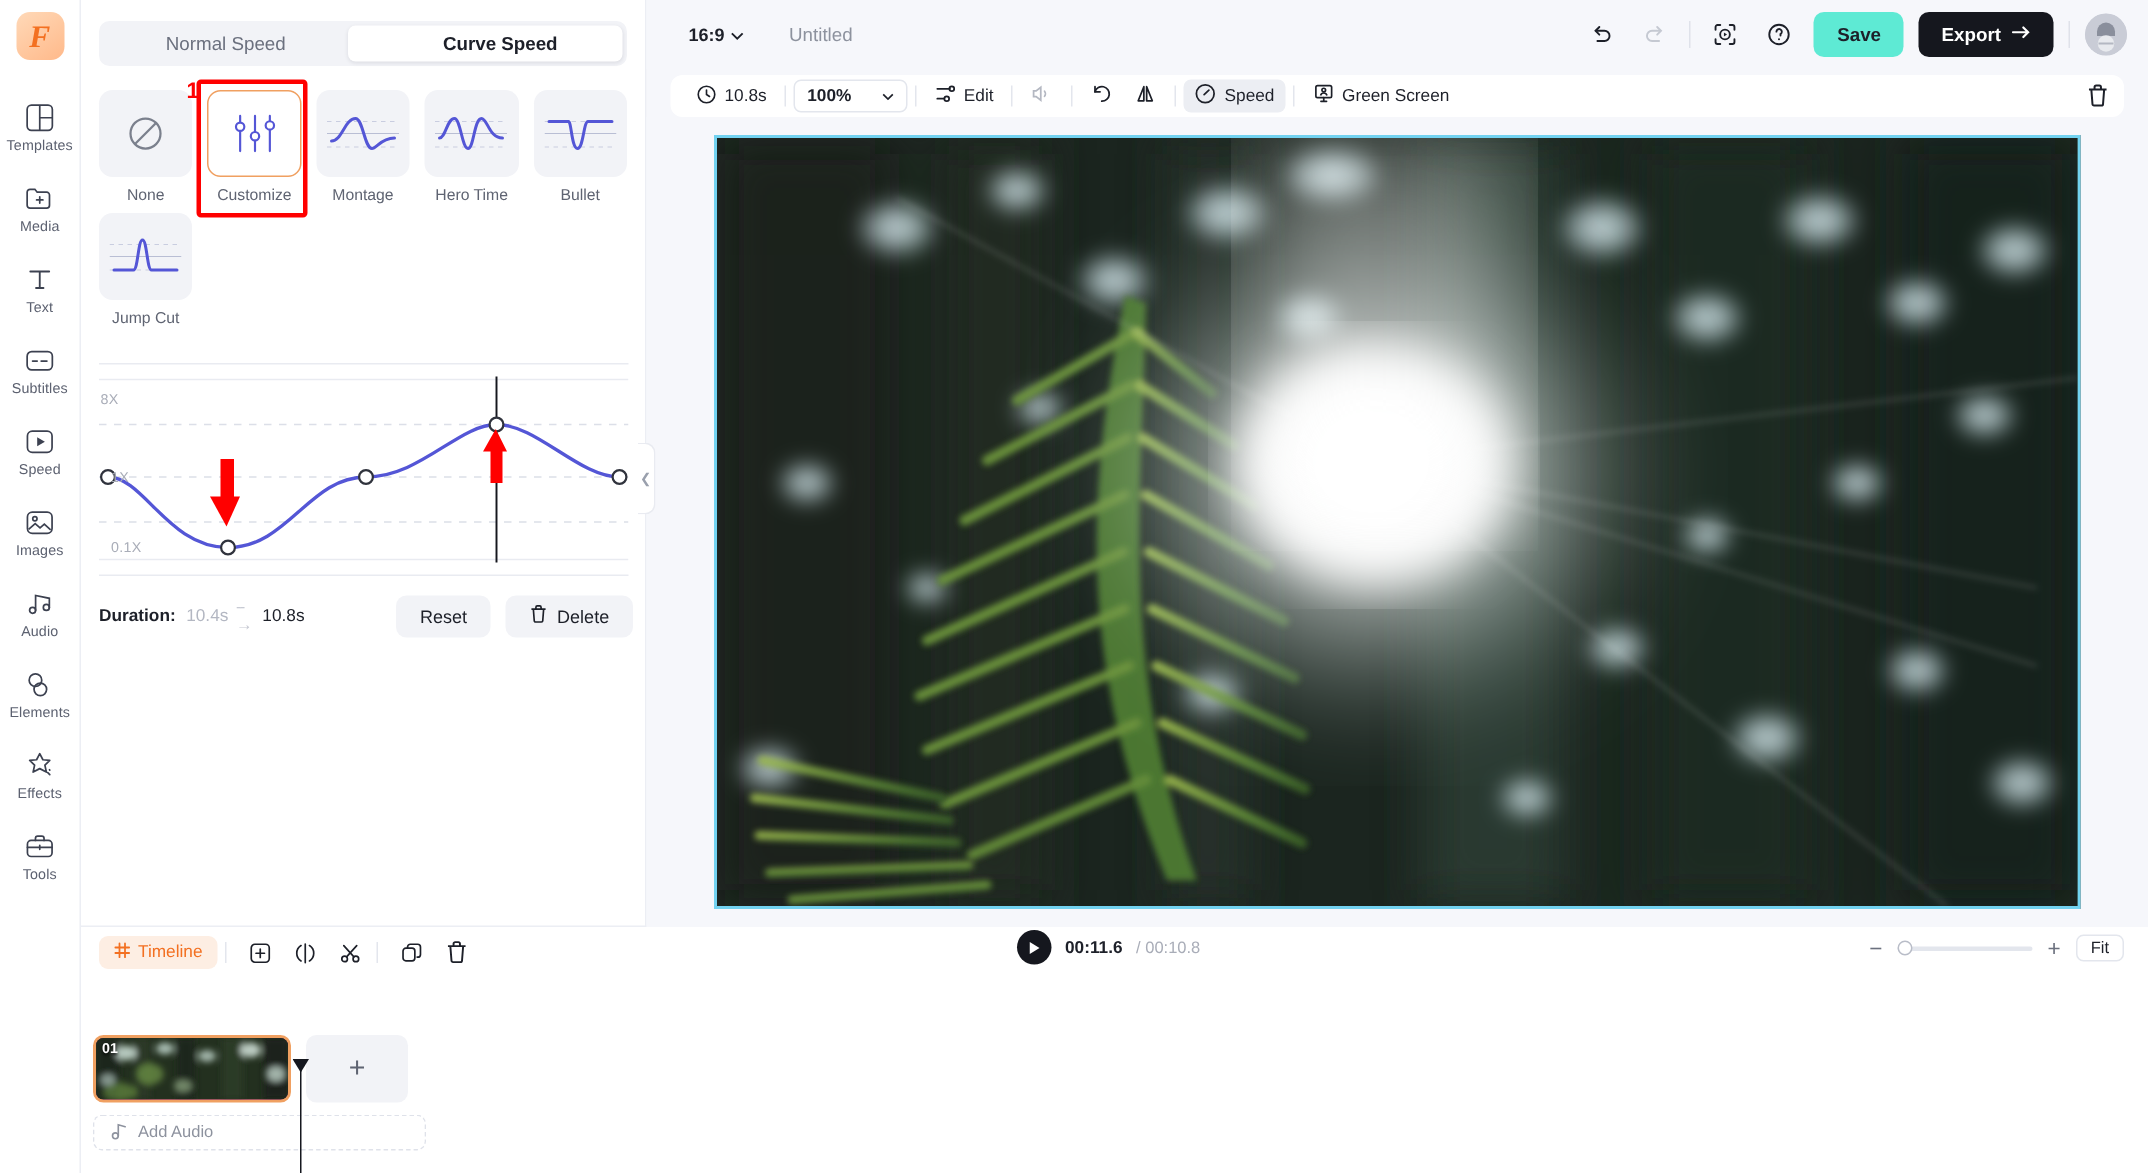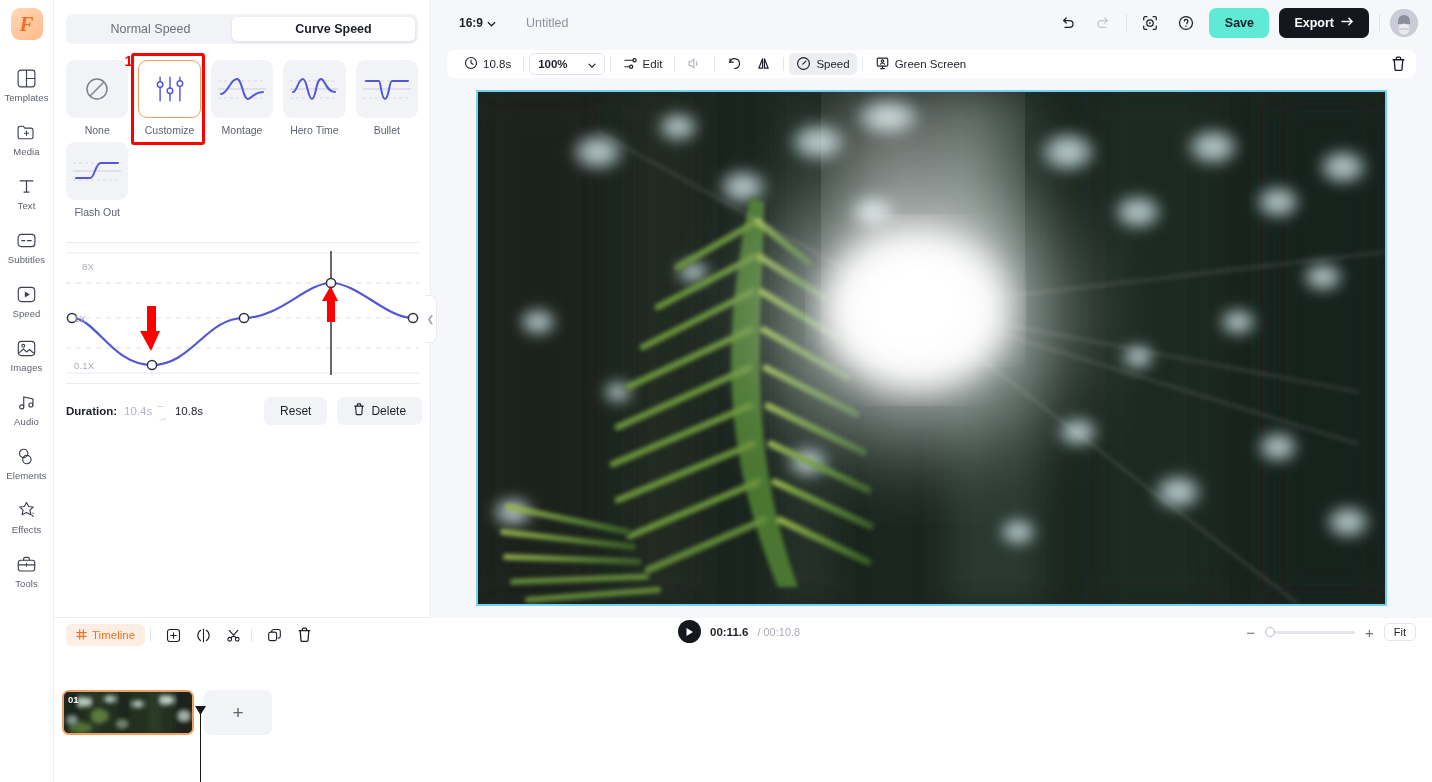--- a/index.html
+++ b/index.html
@@ -103,21 +103,21 @@
 
   
   .curve-wrap {
     position: absolute; left: 12px; top: 243px;
     width: 353px; height: 140px;
   }
   .curve-wrap svg { display:block; }
   .axis-lab {
     position: absolute; font-size: 9.5px; color: #a9adb8; letter-spacing: .2px;
   }
-  .lab-8 { left: 16px; top: 18px; }
+  .lab-8 { left: 1px; top: 18px; }
   .lab-1 { left: 8px; top: 70px; }
   .lab-01 { left: 8px; top: 117px; }
 
   .duration-row {
     position: absolute; left: 12px; top: 396px;
     width: 353px; height: 30px;
     display: flex; align-items: center;
   }
   .dur-label { font-size: 11.5px; font-weight: bold; color: #1d2029; }
   .dur-from { font-size: 11.5px; color: #b3b7c2; margin-left: 7px; }
@@ -484,24 +484,24 @@
             </svg>
           </div>
           <div class="preset-name">Bullet</div>
         </div>
         <div class="preset">
           <div class="preset-thumb">
             <svg width="48" height="34" viewBox="0 0 48 34" fill="none">
               <line x1="0" y1="9" x2="48" y2="9" stroke="#c9cde0" stroke-width=".7" stroke-dasharray="3 3"></line>
               <line x1="0" y1="17" x2="48" y2="17" stroke="#b9bed4" stroke-width=".7"></line>
               <line x1="0" y1="26" x2="48" y2="26" stroke="#c9cde0" stroke-width=".7" stroke-dasharray="3 3"></line>
-              <path d="M3,24 C12,24 14,24 17,24 C22,24 22,9 28,9 C34,9 40,9 45,9" stroke="#5456d6" stroke-width="2" fill="none" stroke-linecap="round"></path>
+              <path d="M3,26 C12,26 14,26 16,26 C19,26 19,6 22,6 C25,6 25,26 28,26 C32,26 40,26 45,26" stroke="#5456d6" stroke-width="2" fill="none" stroke-linecap="round"></path>
             </svg>
           </div>
-          <div class="preset-name">Flash Out</div>
+          <div class="preset-name">Jump Cut</div>
         </div>
       </div>
 
     <div class="panel-divider"></div>
 
     <div class="curve-wrap">
       <svg width="353" height="140" viewBox="0 0 353 140">
 
         <line x1="0" y1="10" x2="353" y2="10" stroke="#e9ebf1" stroke-width="1"></line>
         <line x1="0" y1="130" x2="353" y2="130" stroke="#e9ebf1" stroke-width="1"></line>
@@ -933,18 +933,27 @@
               <ellipse cx="8" cy="28" rx="5" ry="4" fill="#cde5dd" opacity=".6"></ellipse>
               <ellipse cx="58" cy="32" rx="6" ry="4" fill="#b6d4a8" opacity=".55"></ellipse>
               <ellipse cx="36" cy="24" rx="9" ry="7" fill="#7fa84e" opacity=".6"></ellipse>
               <ellipse cx="16" cy="36" rx="11" ry="6" fill="#6f9a46" opacity=".6"></ellipse>
             </g>
           </svg>
         </div>
         <div class="add-clip">+</div>
       </div>
 
+      <div class="audio-row">
+        <span>
+          <svg width="11" height="12" viewBox="0 0 12 13" fill="none" stroke="#8d929e" stroke-width="1.2">
+            <circle cx="3.2" cy="10" r="2.1"></circle>
+              <path d="M5.3 10V2l5 1.4" stroke-linecap="round"></path>
+          </svg>
+        </span>
+        <span>Add Audio</span>
+      </div>
 
       <div class="playhead"></div>
     </div>
   </div>
 
 </div>
 
 </body></html>

